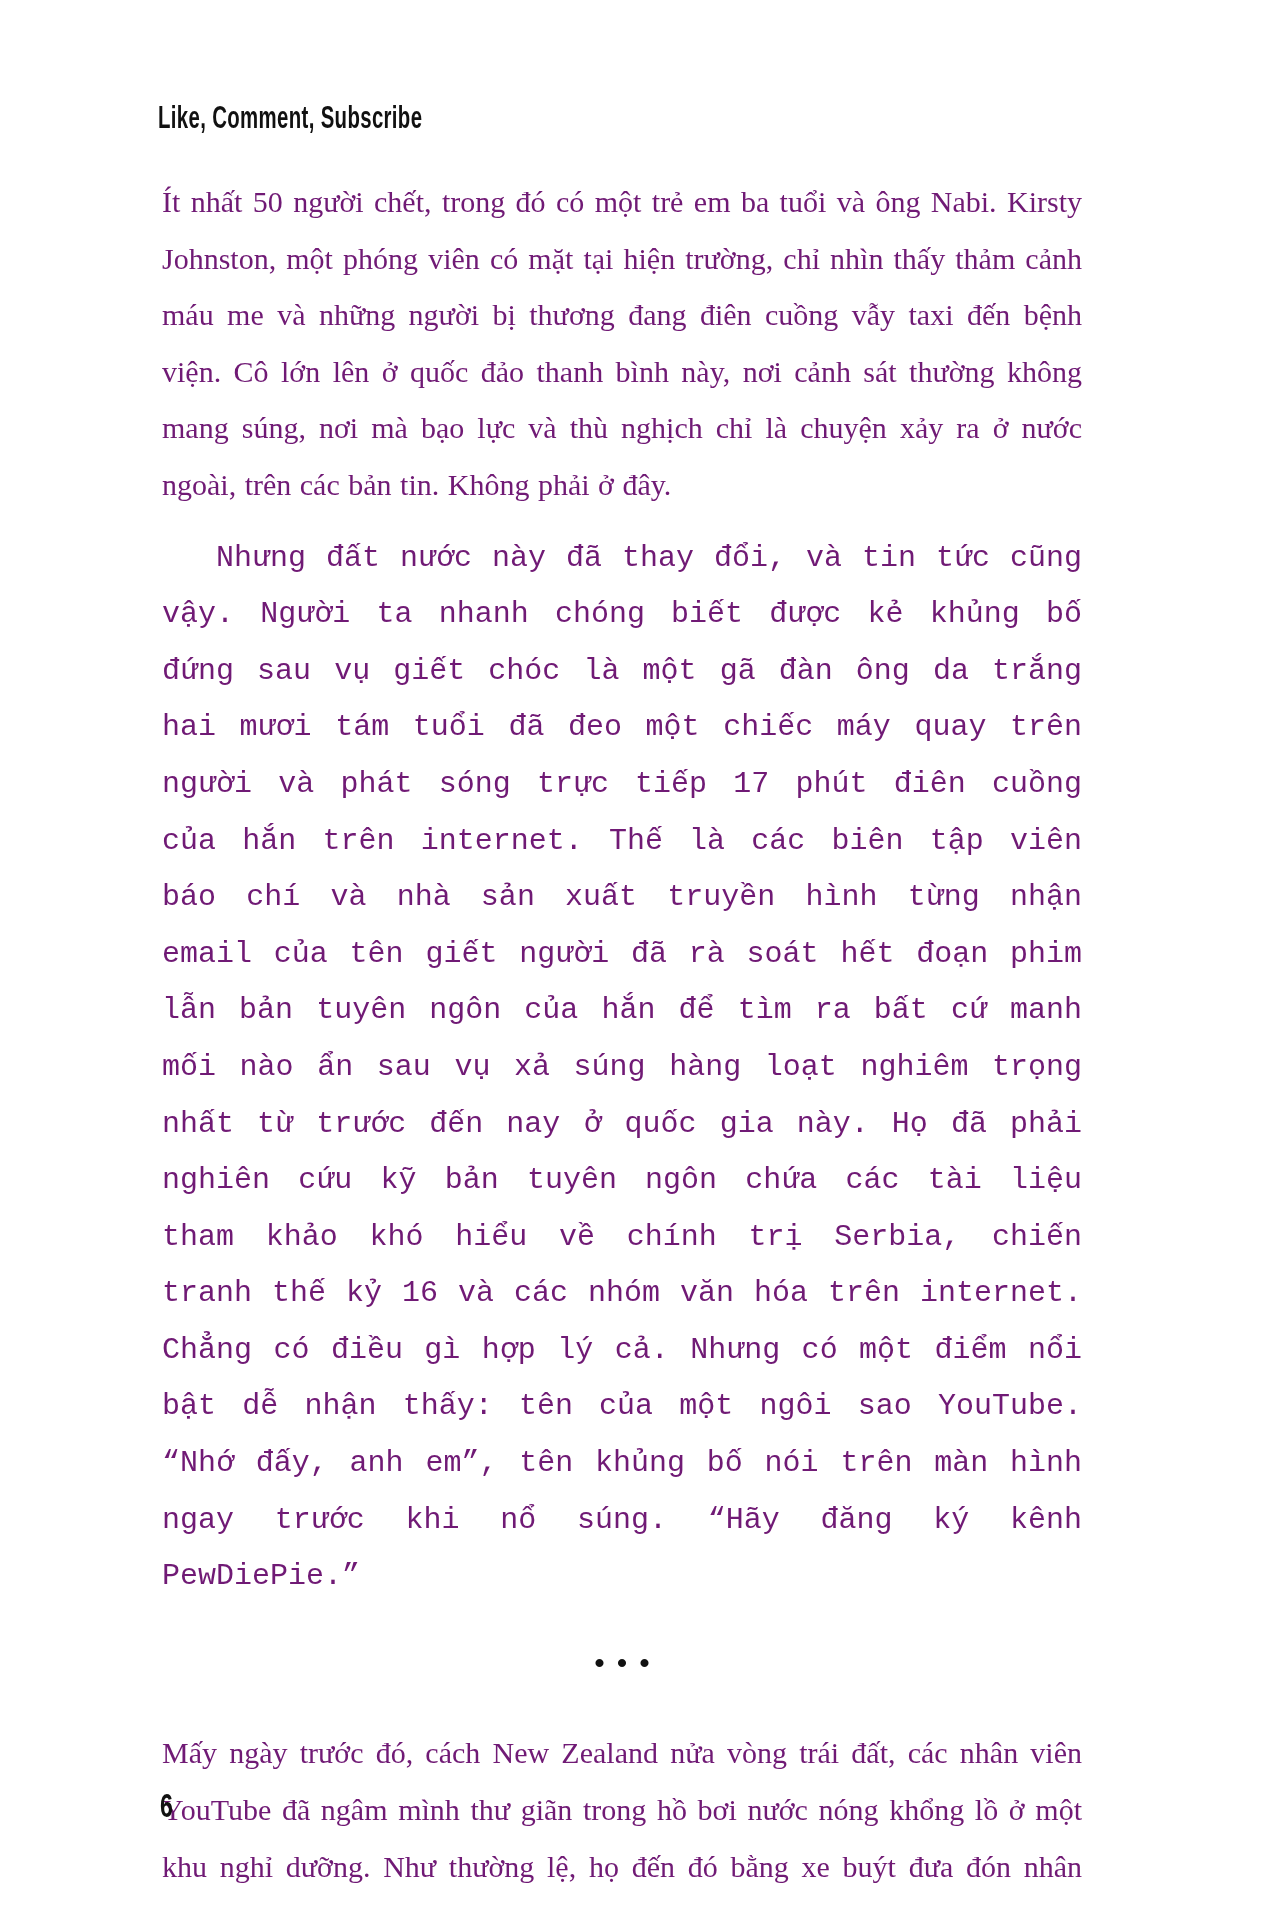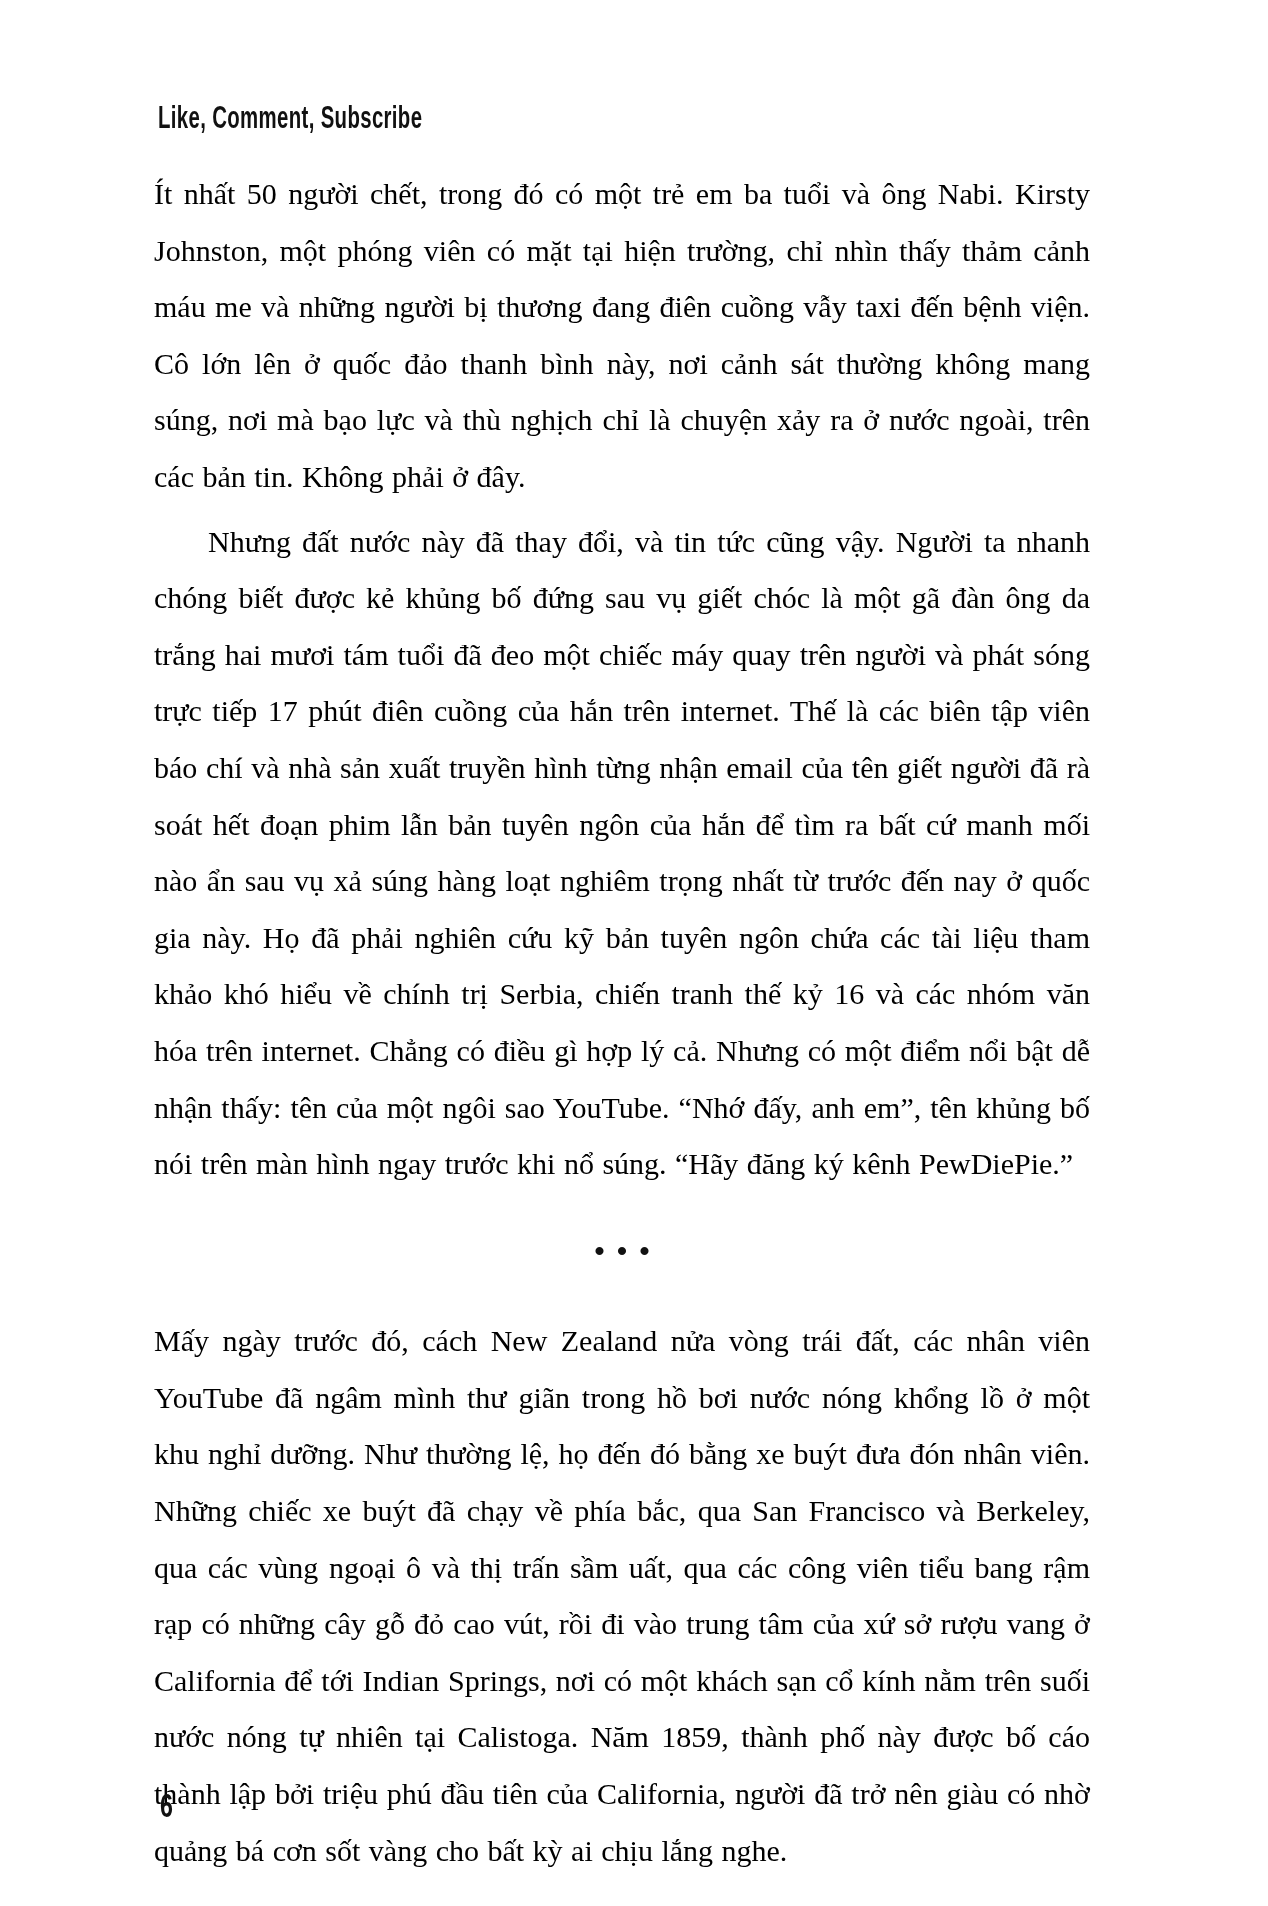--- a/index.html
+++ b/index.html
@@ -36,26 +36,27 @@
     position: absolute;
     left: 146px;
     top: 158px;
     width: 952px;
   }
   .para {
     font-family: "Liberation Serif", "DejaVu Serif", serif;
     font-size: 30px;
     line-height: 56.6px;
     text-align: justify;
-    margin: 8px;
-    color: #000000;
+    margin: 16px;
+    color: #701a75;
     word-spacing: 1px;
   }
   .para.indent {
     text-indent: 54px;
+    font-family: Liberation Mono, monospace;
   }
   .separator {
     font-family: "Liberation Serif", "DejaVu Serif", serif;
     font-size: 30px;
     font-weight: 700;
     line-height: 56.6px;
     letter-spacing: 12px;
     text-align: center;
     color: #111111;
     margin: 30px 0 34px 0;

